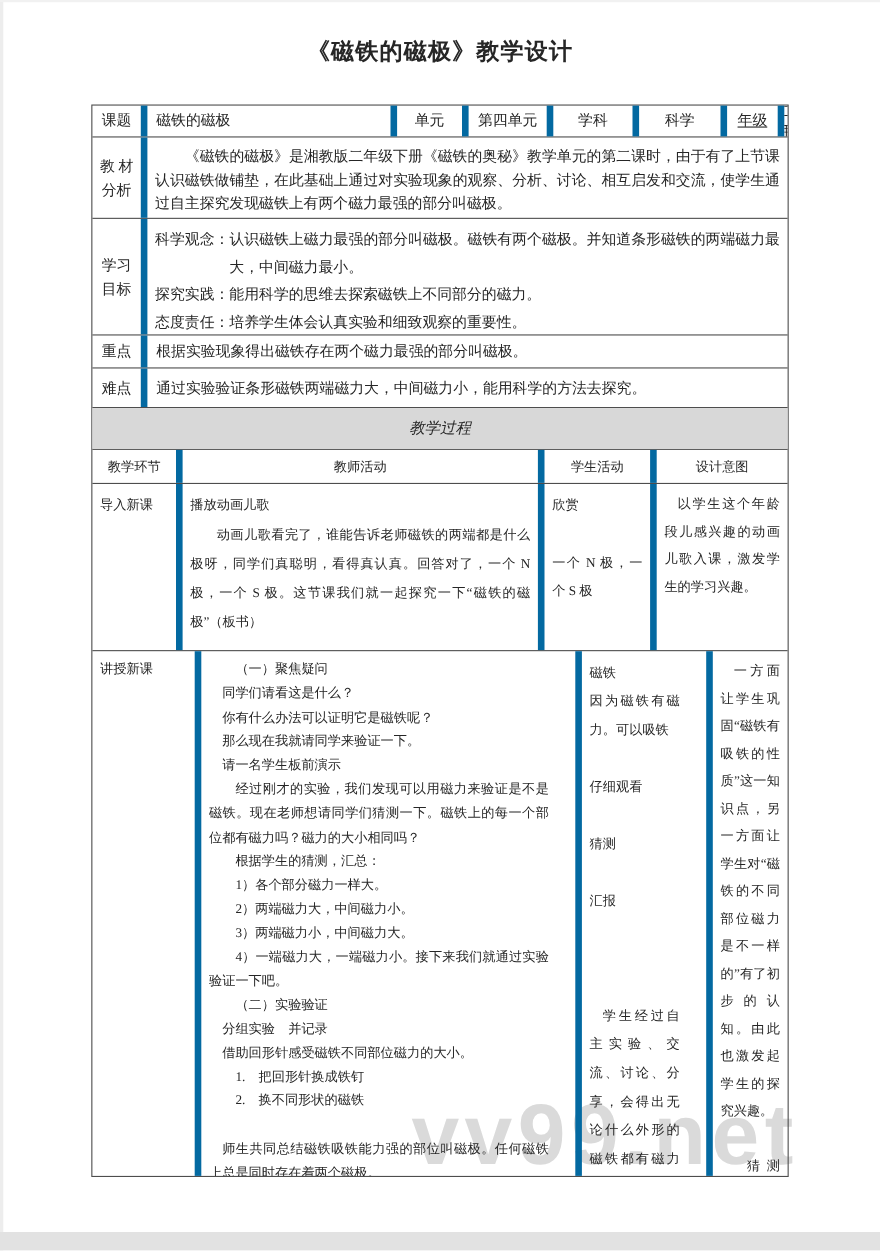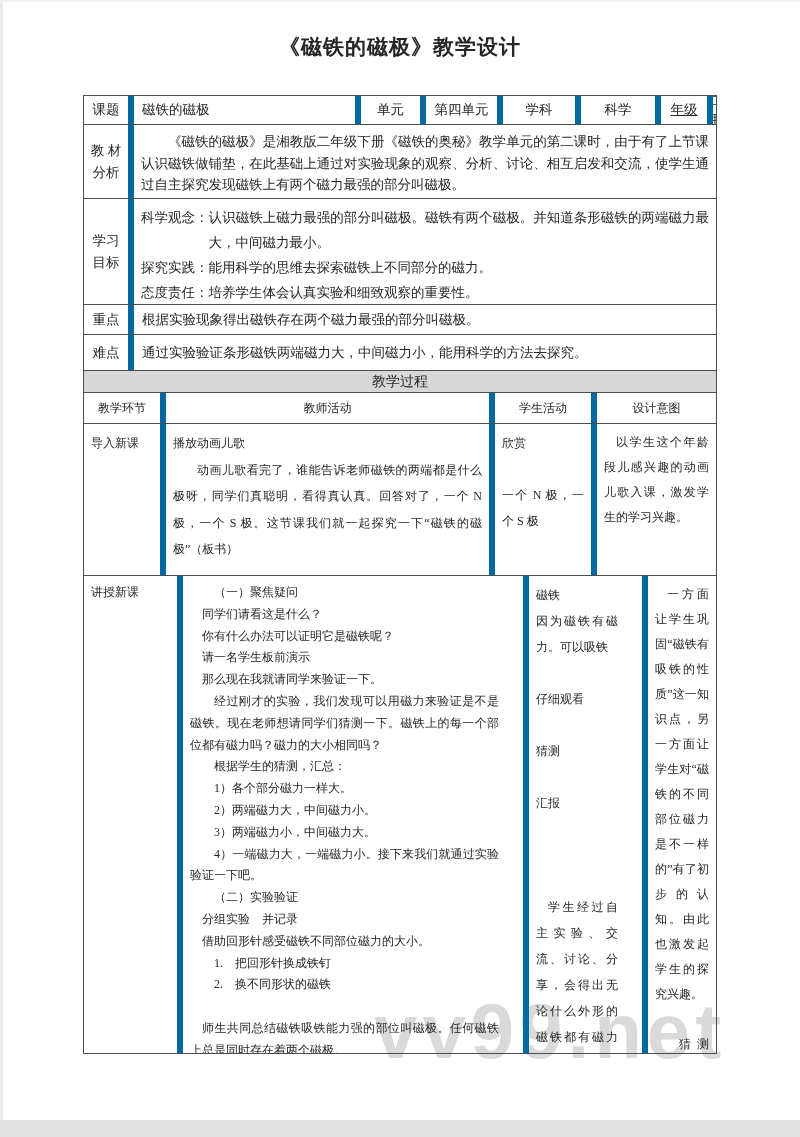--- a/index.html
+++ b/index.html
@@ -94,21 +94,21 @@
     <div class="tr" style="height:30px;">
       <div class="td cc fs13" style="width:44px;">重点</div>
       <div class="td cl fs13" style="flex:1;">根据实验现象得出磁铁存在两个磁力最强的部分叫磁极。</div>
     </div>
 
     <div class="tr" style="height:36px;">
       <div class="td cc fs13" style="width:44px;">难点</div>
       <div class="td cl fs13" style="flex:1;">通过实验验证条形磁铁两端磁力大，中间磁力小，能用科学的方法去探究。</div>
     </div>
 
-    <div class="tr" style="height:22px;">
+    <div class="tr" style="height:38px;font-style:italic;">
       <div class="td cc band" style="flex:1;">教学过程</div>
     </div>
 
     <div class="tr" style="height:31px;">
       <div class="td cc fs14" style="width:76px;">教学环节</div>
       <div class="td cc fs14" style="width:329px;">教师活动</div>
       <div class="td cc fs14" style="width:102px;">学生活动</div>
       <div class="td cc fs14" style="flex:1;">设计意图</div>
     </div>
 
@@ -127,22 +127,22 @@
           <div class="line i1">以学生这个年龄段儿感兴趣的动画儿歌入课，激发学生的学习兴趣。</div>
         </div>
     </div>
 
     <div class="tr" style="height:478px;gap:17px;">
       <div class="td vtop fs14 lh218" style="width:76px;">讲授新课</div>
       <div class="td vtop fs14 lh218" style="width:329px;">
           <div class="line i2">（一）聚焦疑问</div>
           <div class="line i1">同学们请看这是什么？</div>
           <div class="line i1">你有什么办法可以证明它是磁铁呢？</div>
+          <div class="line i1">那么现在我就请同学来验证一下。</div>
           <div class="line i1">请一名学生板前演示</div>
-          <div class="line i1">那么现在我就请同学来验证一下。</div>
           <div class="line i2">经过刚才的实验，我们发现可以用磁力来验证是不是磁铁。现在老师想请同学们猜测一下。磁铁上的每一个部位都有磁力吗？磁力的大小相同吗？</div>
           <div class="line i2">根据学生的猜测，汇总：</div>
           <div class="line i2">1）各个部分磁力一样大。</div>
           <div class="line i2">2）两端磁力大，中间磁力小。</div>
           <div class="line i2">3）两端磁力小，中间磁力大。</div>
           <div class="line i2">4）一端磁力大，一端磁力小。接下来我们就通过实验验证一下吧。</div>
           <div class="line i2">（二）实验验证</div>
           <div class="line i1">分组实验　并记录</div>
           <div class="line i1">借助回形针感受磁铁不同部位磁力的大小。</div>
           <div class="line i2">1.    把回形针换成铁钉</div>

